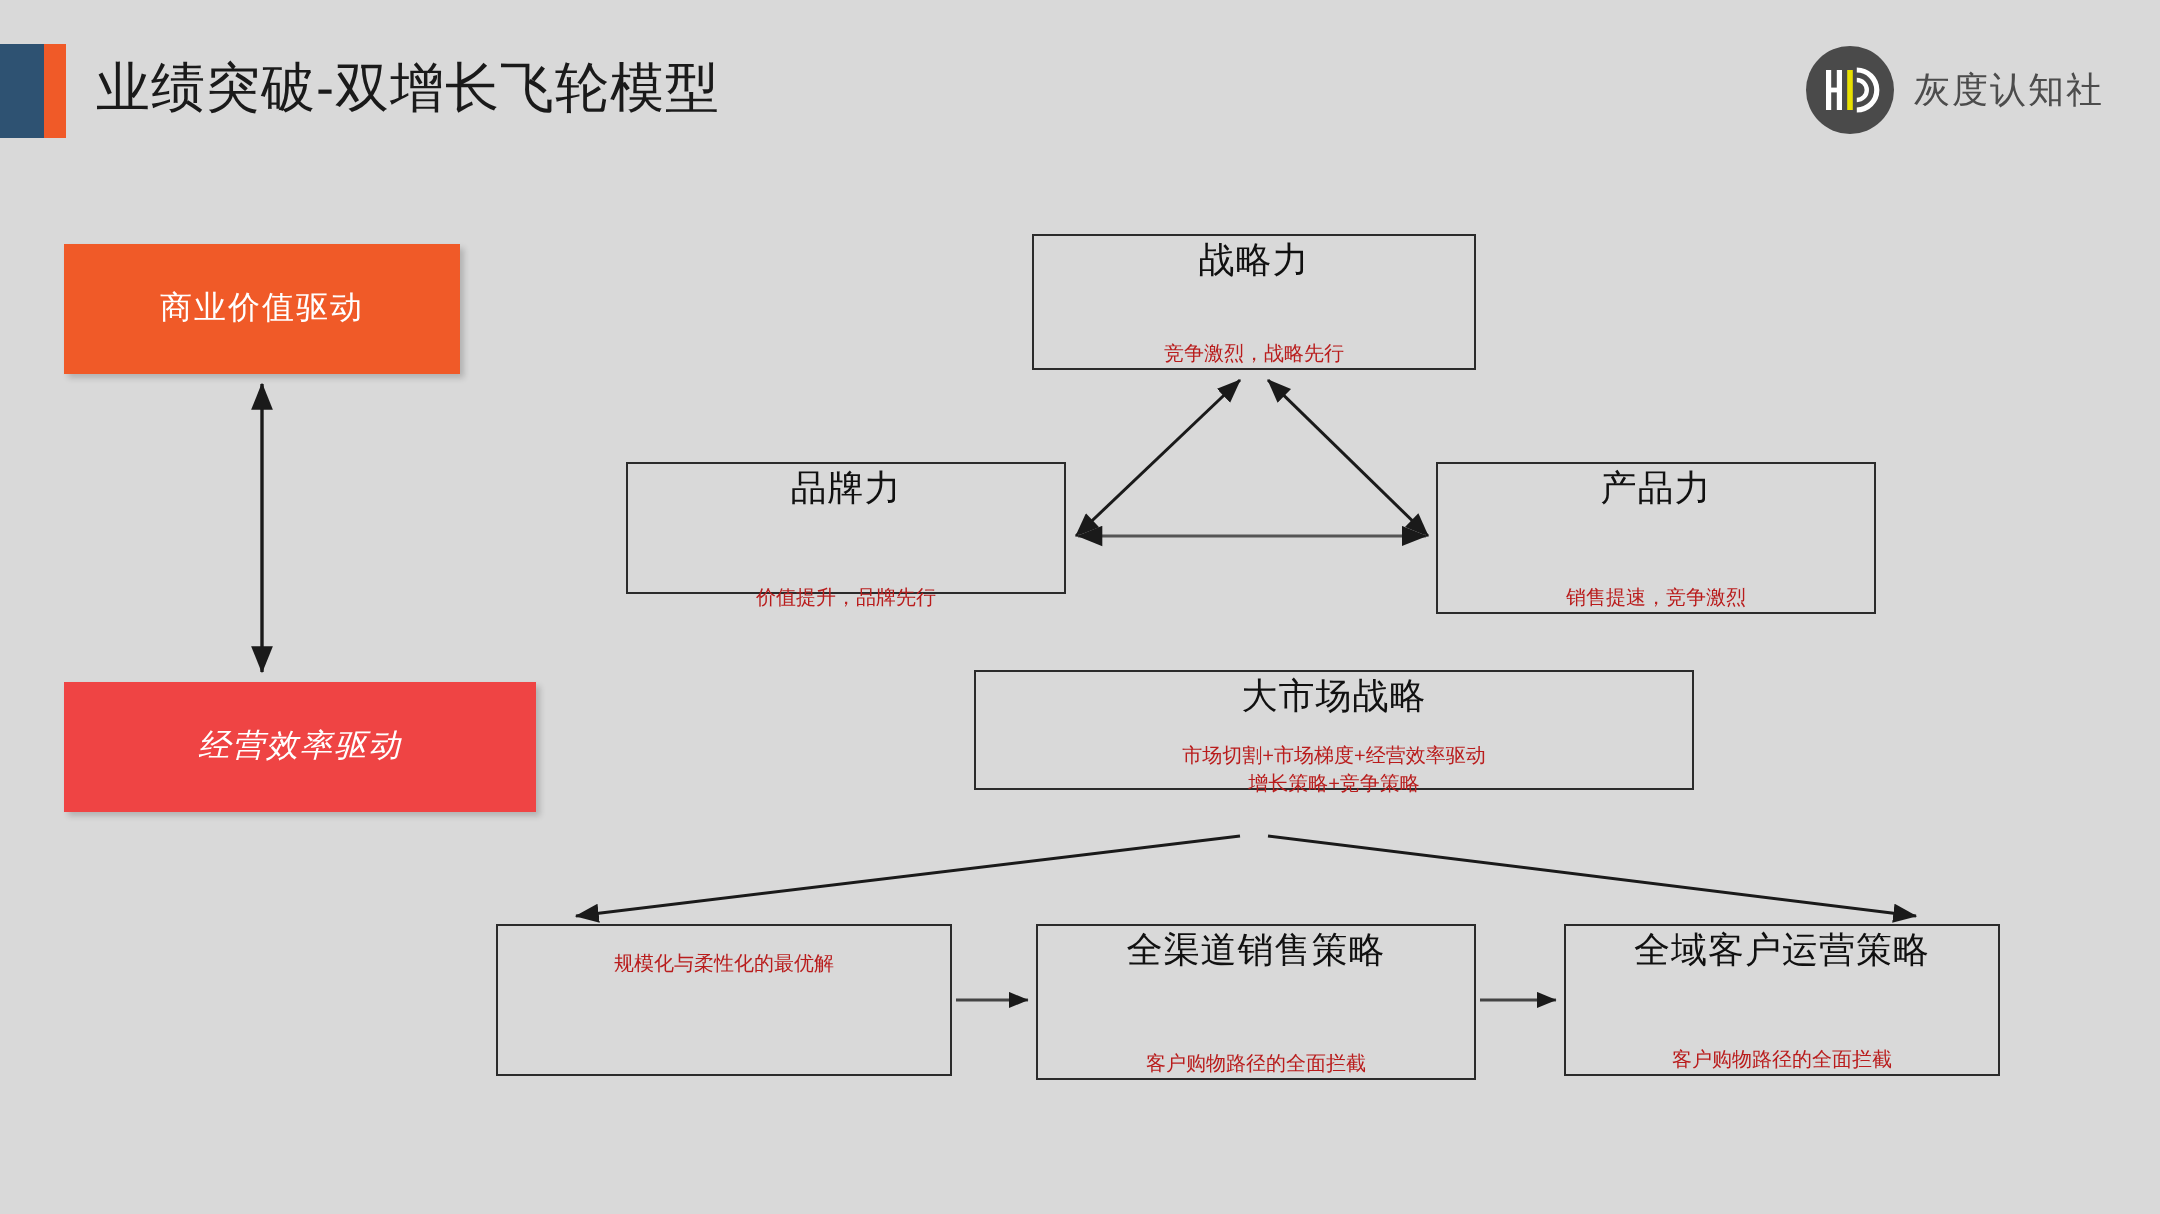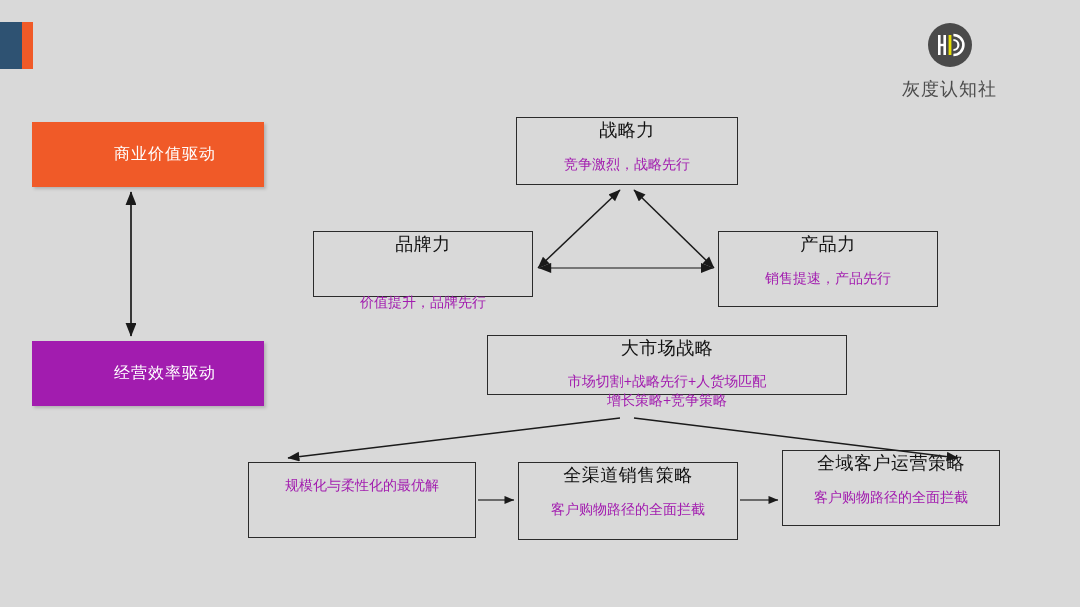--- a/index.html
+++ b/index.html
@@ -14,62 +14,62 @@
   
   .hdr-accent{position:absolute;left:0;top:22px;width:22px;height:47px;background:#2e5272;}
   .hdr-accent-bar{position:absolute;left:22px;top:22px;width:11px;height:47px;background:#f05a28;}
   .hdr-title{
     position:absolute;left:48px;top:26px;
     font-size:27px;color:#1a1a1a;letter-spacing:.5px;
     white-space:nowrap;font-weight:400;
   }
 
   
-  .logo-wrap{position:absolute;left:902px;top:22px;display:flex;align-items:center;gap:9px;flex-direction:column;}
+  .logo-wrap{position:absolute;left:902px;top:22px;display:flex;align-items:center;gap:9px;}
   .logo-mark{width:46px;height:46px;}
   .logo-text{font-size:18px;color:#4c4c4c;white-space:nowrap;letter-spacing:1px;}
 
   
   .drv{
     position:absolute;display:flex;align-items:center;justify-content:center;
     color:#ffffff;font-size:16px;letter-spacing:1px;
     box-shadow:2px 2px 3px rgba(0,0,0,.18);
-    padding-left:34px;
   }
   .drv-top{left:32px;top:122px;width:198px;height:65px;background:#f05a28;}
-  .drv-bot{left:32px;top:341px;width:198px;height:65px;background:#a21caf;}
+  .drv-bot{left:32px;top:341px;width:236px;height:65px;background:#ef4444;font-style:italic;}
 
   
   .node{
     position:absolute;border:1.6px solid #2b2b2b;background:#d9d9d9;
-    display:flex;flex-direction:column;align-items:center;justify-content:flex-start;
+    display:flex;flex-direction:column;align-items:center;justify-content:space-between;
     box-sizing:border-box;
   }
   .node .t{font-size:18px;color:#111;letter-spacing:.5px;white-space:nowrap;}
-  .node .s{font-size:14px;color:#a21caf;margin-top:13px;line-height:1.35;text-align:center;white-space:nowrap;}
+  .node .s{font-size:10px;color:#b91c1c;margin-top:13px;line-height:1.35;text-align:center;white-space:nowrap;}
 
   .n-zhanlue  {left:516px;top:117px;width:222px;height:68px;}
   .n-pinpai   {left:313px;top:231px;width:220px;height:66px;gap:24px;}
   .n-chanpin  {left:718px;top:231px;width:220px;height:76px;}
   .n-market   {left:447px;top:335px;width:360px;height:60px;margin-left:40px;}
   .n-market .s{margin-top:12px;}
   .n-b1       {left:248px;top:462px;width:228px;height:76px;}
   .n-b2       {left:518px;top:462px;width:220px;height:78px;}
-  .n-b3       {left:782px;top:450px;width:218px;height:76px;}
+  .n-b3       {left:782px;top:462px;width:218px;height:76px;}
 
   
   #wires{position:absolute;left:0;top:0;width:1080px;height:607px;pointer-events:none;}
 </style>
 </head>
 <body style="background: rgb(217, 217, 217);">
 
 <div id="slide">
 
   <div class="hdr-accent"></div>
   <div class="hdr-accent-bar"></div>
+  <div class="hdr-title">业绩突破-双增长飞轮模型</div>
 
   <div class="logo-wrap">
     <svg class="logo-mark" viewBox="0 0 46 46">
       <circle cx="23" cy="23" r="22" fill="#4a4a4a"></circle>
       <rect x="11" y="13" width="2.6" height="20" fill="#ffffff"></rect>
       <rect x="16.4" y="13" width="2.6" height="20" fill="#ffffff"></rect>
       <rect x="11" y="21.8" width="8" height="2.4" fill="#ffffff"></rect>
       <rect x="21.6" y="13" width="2.8" height="20" fill="#e8e000"></rect>
       <path d="M26.4 13 A10 10 0 0 1 26.4 33" stroke="#ffffff" stroke-width="2.6" fill="none"></path>
       <path d="M26.4 18 A5 5 0 0 1 26.4 28" stroke="#ffffff" stroke-width="2.2" fill="none"></path>
@@ -87,27 +87,27 @@
   <div class="node n-zhanlue">
     <div class="t">战略力</div>
     <div class="s">竞争激烈，战略先行</div>
   </div>
   <div class="node n-pinpai">
     <div class="t">品牌力</div>
     <div class="s">价值提升，品牌先行</div>
   </div>
   <div class="node n-chanpin">
     <div class="t">产品力</div>
-    <div class="s">销售提速，产品先行</div>
+    <div class="s">销售提速，竞争激烈</div>
   </div>
 
   <div class="node n-market">
     <div class="t">大市场战略</div>
     <div class="s">
-      <div>市场切割+战略先行+人货场匹配</div>
+      <div>市场切割+市场梯度+经营效率驱动</div>
       <div>增长策略+竞争策略</div>
     </div>
   </div>
 
   <div class="node n-b1">
     <div class="s">规模化与柔性化的最优解</div>
   </div>
   <div class="node n-b2">
     <div class="t">全渠道销售策略</div>
     <div class="s">客户购物路径的全面拦截</div>

